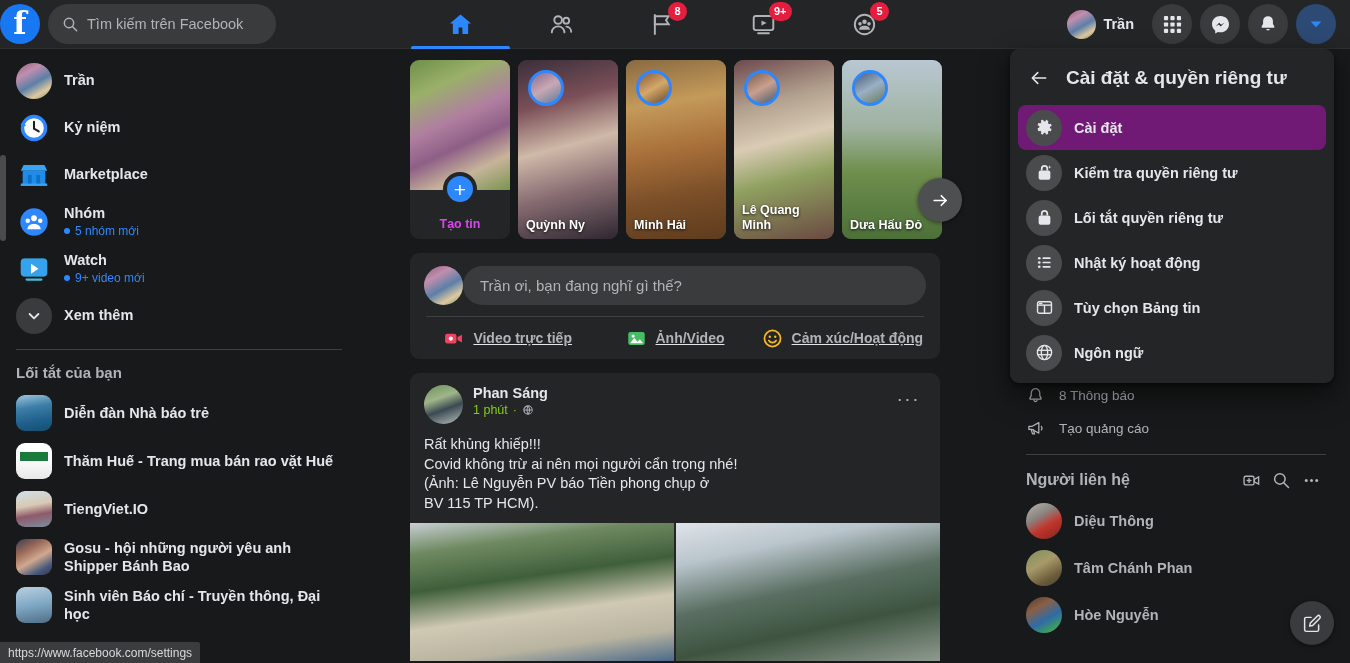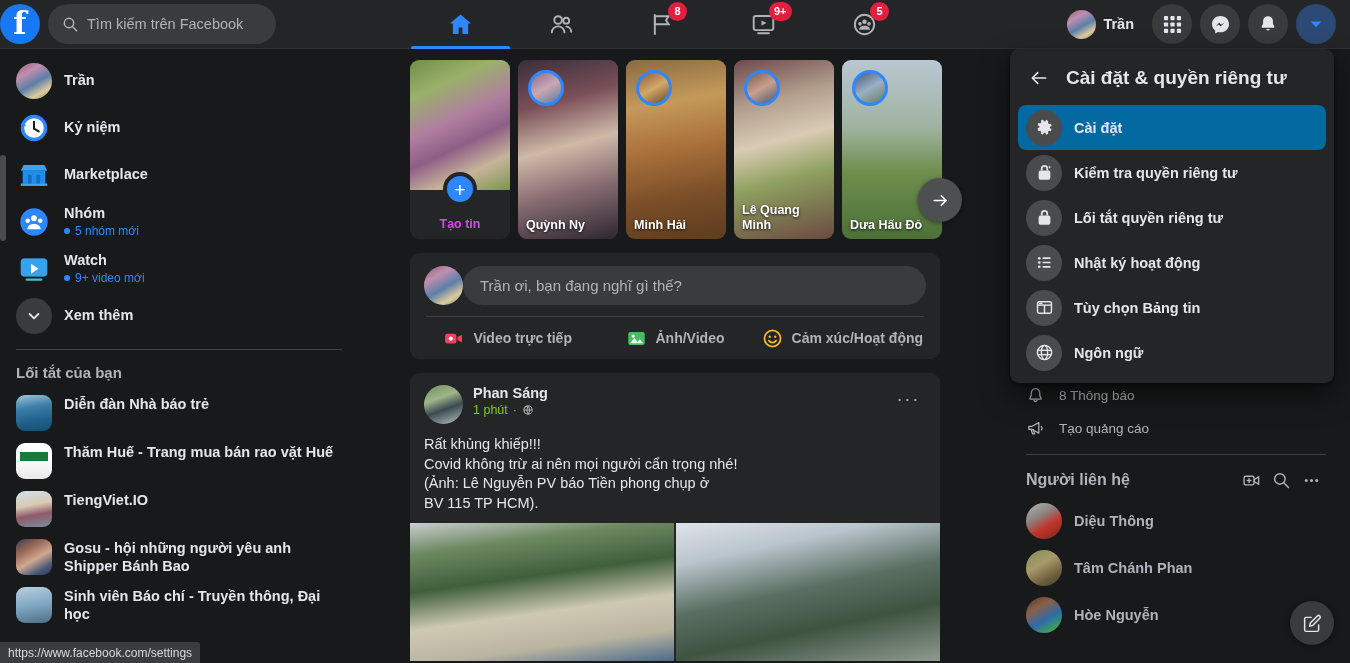--- a/index.html
+++ b/index.html
@@ -90,21 +90,21 @@
     display: flex; align-items: center; justify-content: center; flex: none;
     background-size: cover;
   }
   .side-item .lbl { font-size: 14.5px; font-weight: bold; color: #e4e6eb; line-height: 1.15; }
   .side-item .sub { font-size: 12px; color: #2d88ff; font-weight: normal; margin-top: 2px; display: flex; align-items: center; gap: 5px; }
   .side-item .sub::before { content: ""; width: 6px; height: 6px; border-radius: 50%; background: #2d88ff; display: inline-block; }
   .ico-chev { background: #3a3b3c; }
 
   .side-divider { height: 1px; background: #3e4042; margin: 10px 10px 10px 8px; }
   .side-head { font-size: 15px; color: #b0b3b8; font-weight: bold; padding: 4px 8px 8px 8px; }
-  .sc-item { display: flex; align-items: flex-start; gap: 12px; padding: 6px 8px; border-radius: 8px; cursor: pointer; min-height: 44px; }
+  .sc-item { display: flex; align-items: center; gap: 12px; padding: 6px 8px; border-radius: 8px; cursor: pointer; min-height: 44px; }
   .sc-thumb { width: 36px; height: 36px; border-radius: 9px; flex: none; background-size: cover; }
   .sc-lbl { font-size: 14.5px; font-weight: bold; line-height: 1.25; }
 
   .th1 { background-image: linear-gradient(170deg,#9fc7dd 0%,#3d7fa8 35%,#1f5f8c 70%,#14506f 100%); }
   .th2 { background-image: linear-gradient(180deg,#ffffff 0%,#ffffff 38%,#e8e8e8 100%); position: relative; }
   .th2::after { content: ""; position: absolute; left: 4px; right: 4px; top: 9px; height: 9px; background: #1a7a3c; }
   .th3 { background-image: linear-gradient(170deg,#cfe0ea 0%,#d8c9b4 40%,#8e5a6a 65%,#7a8fa0 100%); }
   .th4 { background-image: linear-gradient(150deg,#3b3a52 0%,#9a6a58 30%,#d0a890 55%,#4a5a7a 80%,#2d3350 100%); }
   .th5 { background-image: linear-gradient(170deg,#b9cfe0 0%,#7fa8c4 50%,#506d86 100%); }
 
@@ -160,21 +160,21 @@
   .card { background: #242526; border-radius: 9px; margin-top: 14px; }
 
   .composer { padding: 13px 14px 0 14px; }
   .comp-row { display: flex; align-items: flex-start; }
   .comp-input {
     flex: 1; height: 39px; border-radius: 20px; background: #3a3b3c;
     display: flex; align-items: center; padding: 0 17px;
     color: #b0b3b8; font-size: 15px; cursor: text;
   }
   .comp-div { height: 1px; background: #3e4042; margin: 11px 2px 0 2px; }
-  .comp-actions { display: flex; }
+  .comp-actions { display: flex; text-decoration: underline; }
   .comp-act {
     flex: 1; display: flex; align-items: center; justify-content: center; gap: 9px;
     height: 42px; border-radius: 7px; cursor: pointer;
     font-size: 14px; font-weight: bold; color: #b0b3b8;
   }
 
   .post { padding: 12px 0 0 0; }
   .post-head { display: flex; align-items: flex-start; padding: 0 14px; }
   .post-head .meta { margin-left: 10px; flex: 1; }
   .post-author { font-size: 14.5px; font-weight: bold; color: #e4e6eb; }
@@ -208,21 +208,21 @@
   .settings-panel {
     position: absolute; top: 49px; right: 16px; width: 324px;
     background: #242526; border-radius: 9px;
     box-shadow: 0 12px 28px rgba(0,0,0,.55), 0 2px 4px rgba(0,0,0,.4);
     padding: 8px; z-index: 50;
   }
   .sp-head { display: flex; align-items: center; gap: 10px; padding: 4px 4px 10px 4px; }
   .sp-back { width: 34px; height: 34px; border-radius: 50%; display: flex; align-items: center; justify-content: center; cursor: pointer; color: #e4e6eb; }
   .sp-title { font-size: 19px; font-weight: bold; color: #e4e6eb; }
   .sp-item { display: flex; align-items: center; gap: 12px; height: 45px; padding: 0 8px; border-radius: 8px; cursor: pointer; }
-  .sp-item.sel { background: #0369a1; text-align: right; }
+  .sp-item.sel { background: #701a75; text-align: right; }
   .sp-ico { width: 36px; height: 36px; border-radius: 50%; background: #4a4b4c; display: flex; align-items: center; justify-content: center; flex: none; }
   .sp-lbl { font-size: 14.5px; font-weight: bold; color: #e4e6eb; }
 
   
   .statusbar {
     position: absolute; left: 0; bottom: 0; height: 21px;
     background: #3b3c3d; color: #d8dadd;
     font-size: 12px; display: flex; align-items: center;
     padding: 0 8px; z-index: 60; border-top-right-radius: 2px;
   }

